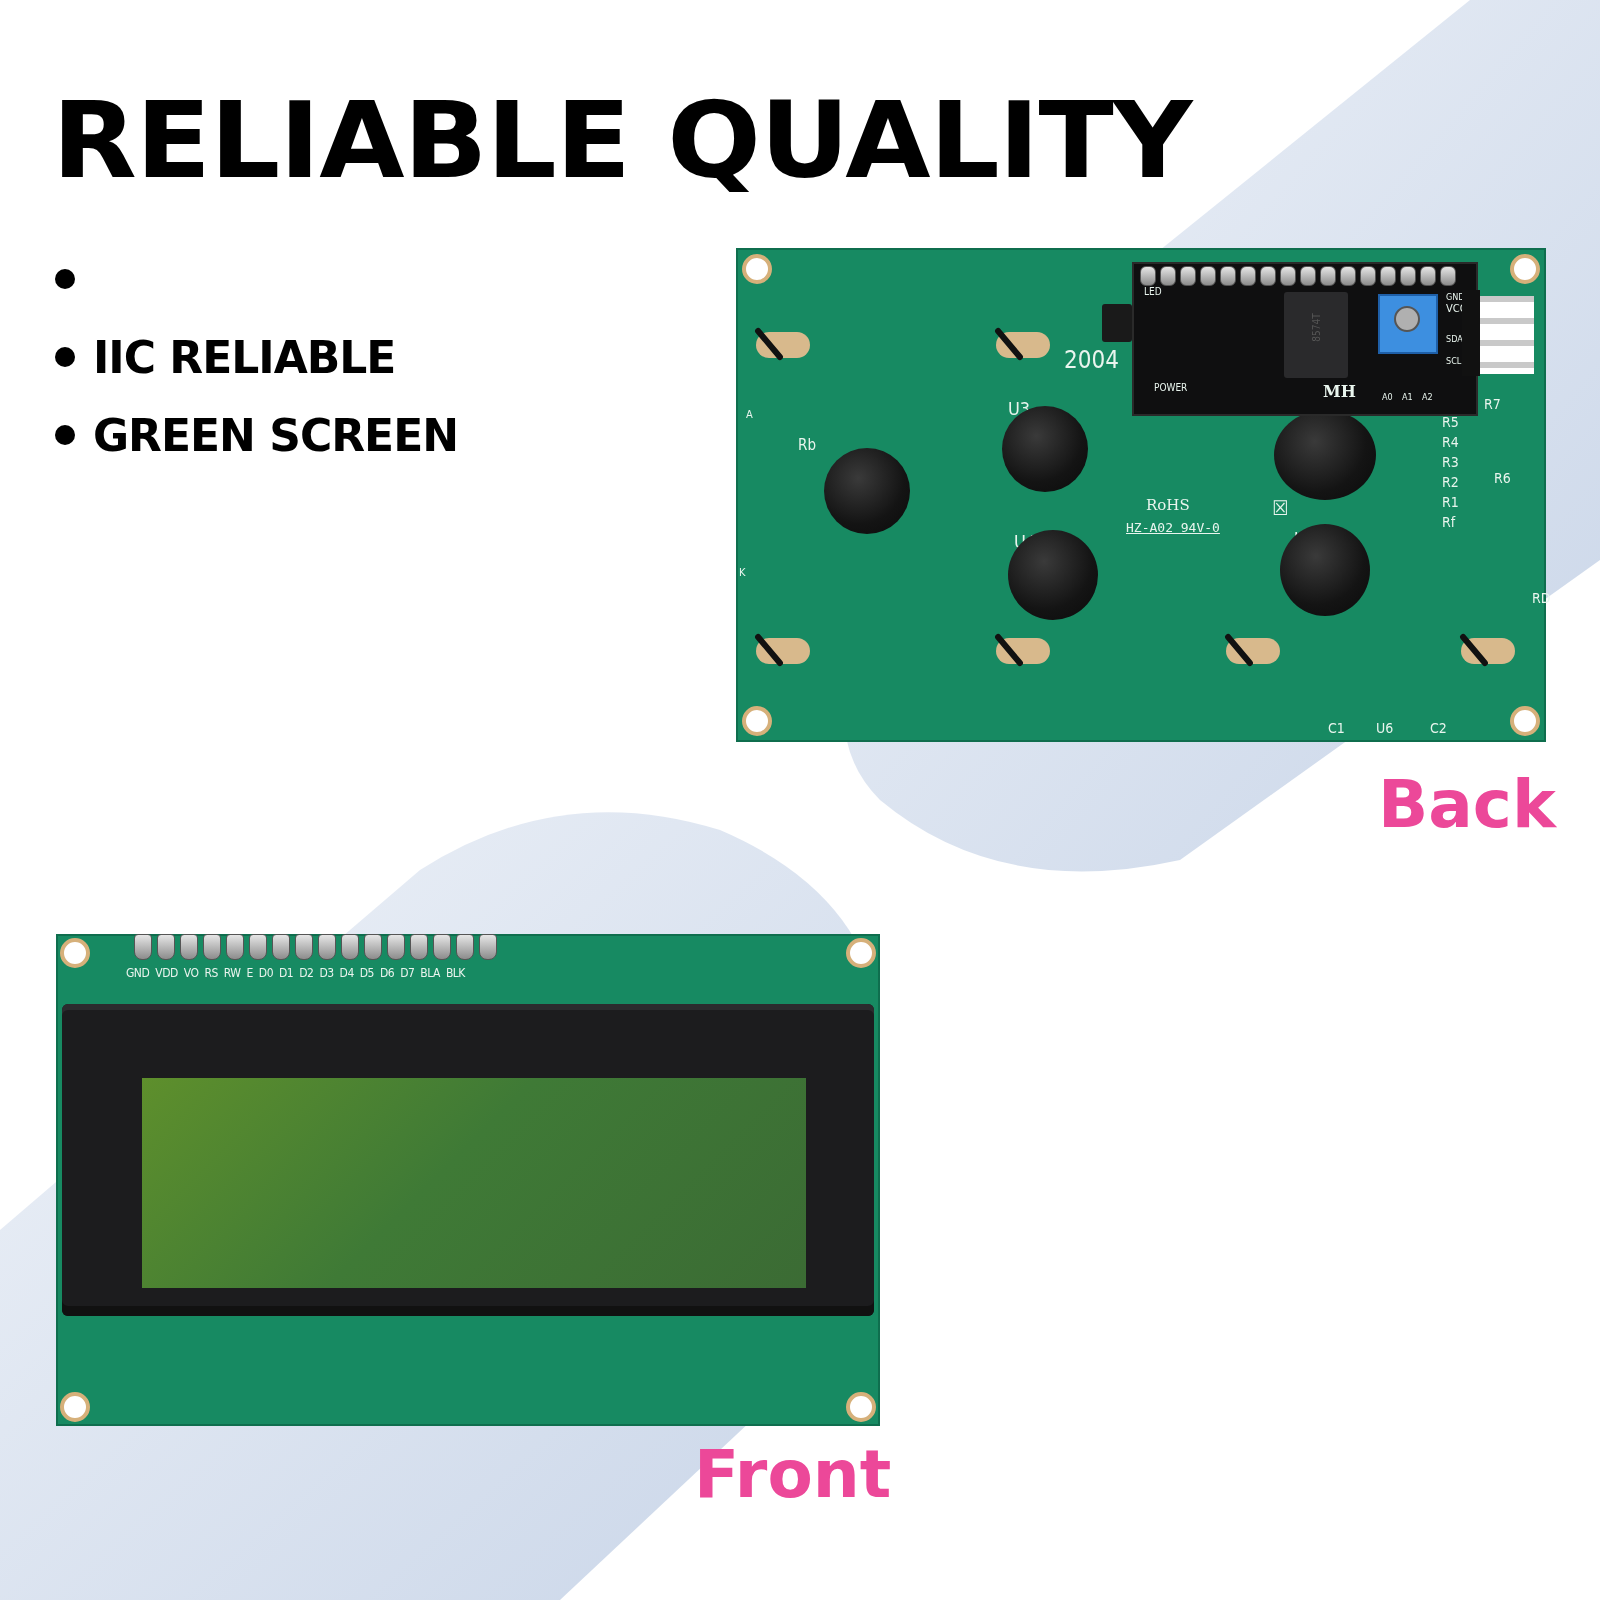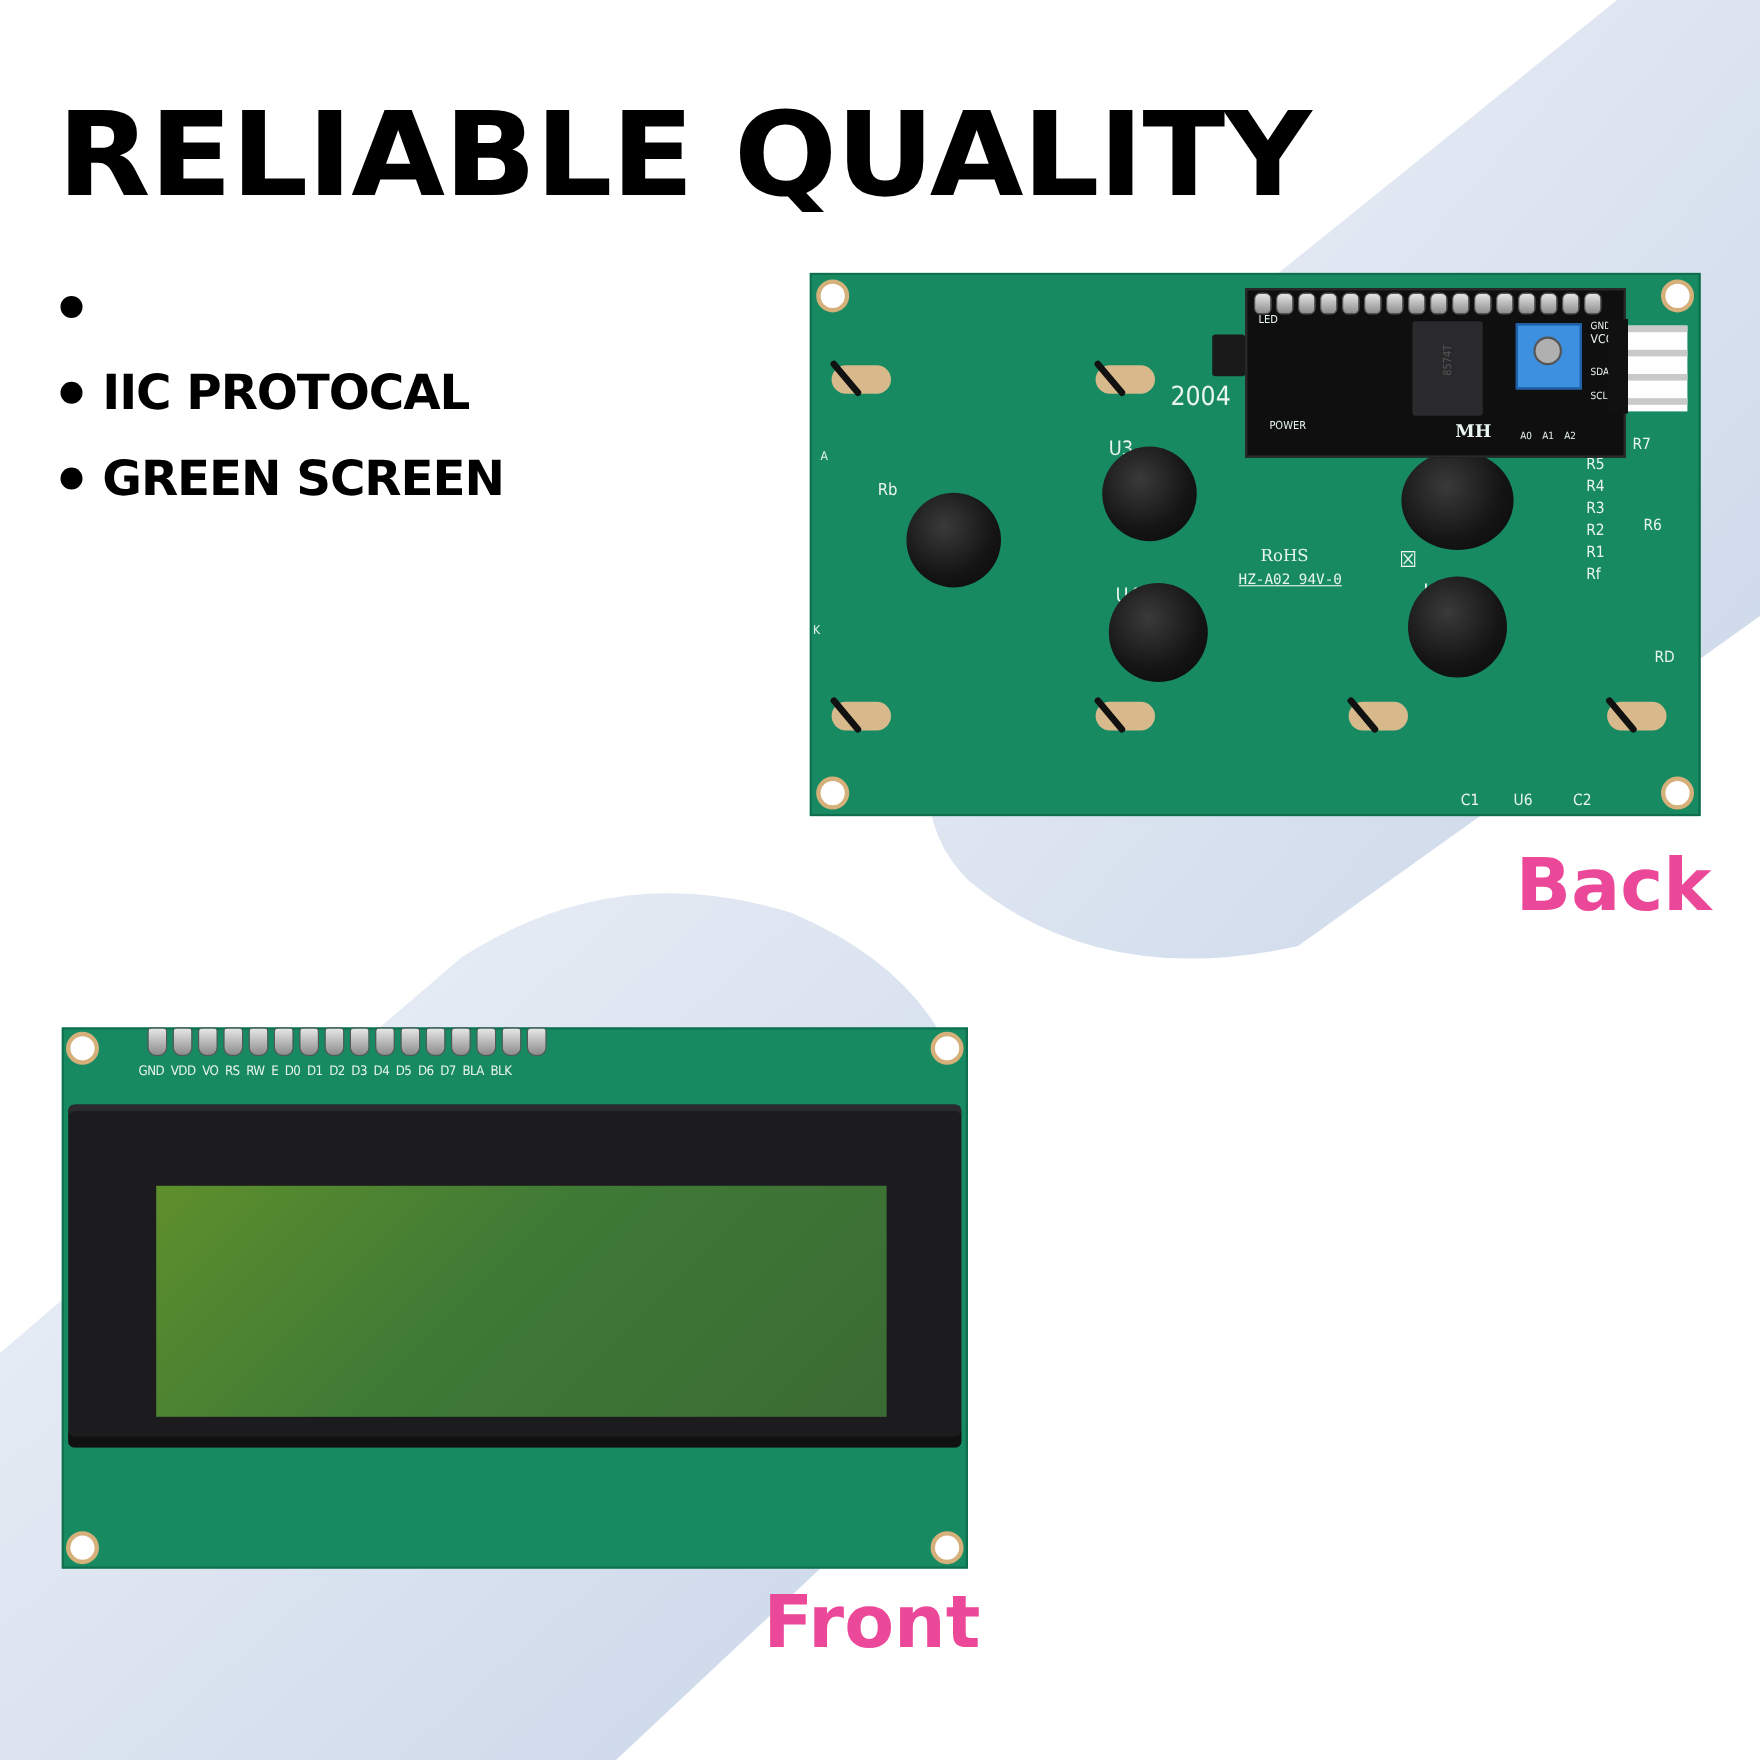--- a/index.html
+++ b/index.html
@@ -45,21 +45,21 @@
 </svg>
 
 <h1 class="headline">RELIABLE QUALITY</h1>
 
 <ul class="bullets">
   <li>
       <span class="dot"></span>
     </li>
   <li>
       <span class="dot"></span>
-      <span>IIC PROTOCAL</span>
+      <span>IIC RELIABLE</span>
     </li>
   <li>
       <span class="dot"></span>
       <span>GREEN SCREEN</span>
     </li>
 </ul>
 
 <div class="pcb" style="left:736px;top:248px;width:810px;height:494px;">
   <div class="hole" style="left:6px;top:6px;"></div>
   <div class="hole" style="right:6px;top:6px;"></div>
@@ -92,21 +92,21 @@
   <div class="silk" style="left:536px;top:248px;font-size:20px;">☒</div>
 
   <div class="silk" style="left:706px;top:166px;">R5</div>
   <div class="silk" style="left:706px;top:186px;">R4</div>
   <div class="silk" style="left:706px;top:206px;">R3</div>
   <div class="silk" style="left:706px;top:226px;">R2</div>
   <div class="silk" style="left:706px;top:246px;">R1</div>
   <div class="silk" style="left:706px;top:266px;">Rf</div>
   <div class="silk" style="left:748px;top:148px;">R7</div>
   <div class="silk" style="left:758px;top:222px;">R6</div>
-  <div class="silk" style="left:768px;top:342px;">RD</div>
+  <div class="silk" style="left:796px;top:342px;">RD</div>
   <div class="silk" style="left:592px;top:472px;">C1</div>
   <div class="silk" style="left:640px;top:472px;">U6</div>
   <div class="silk" style="left:694px;top:472px;">C2</div>
 </div>
 
 <div class="i2c" style="left:1132px;top:262px;width:342px;height:150px;">
   <div class="header-pins" style="left:6px;top:2px;">
     <div class="pin"></div>
       <div class="pin"></div>
       <div class="pin"></div>

